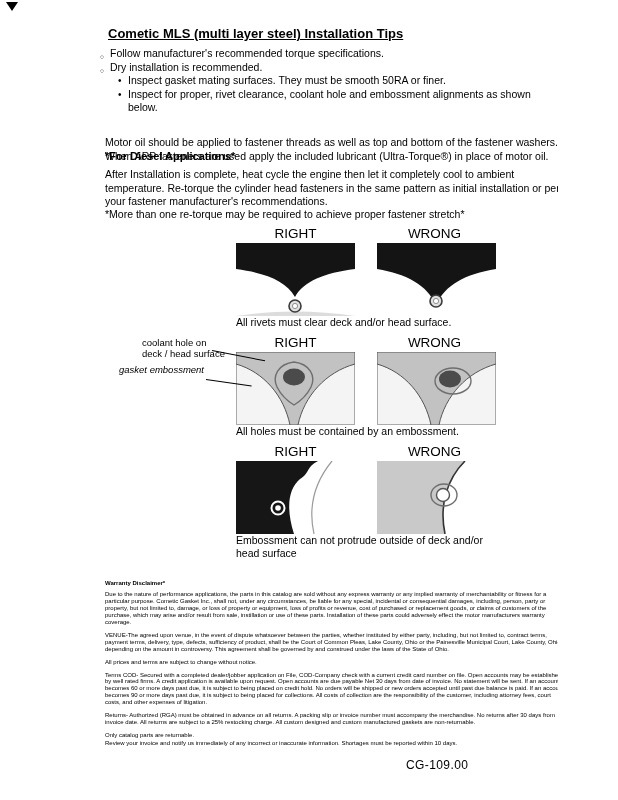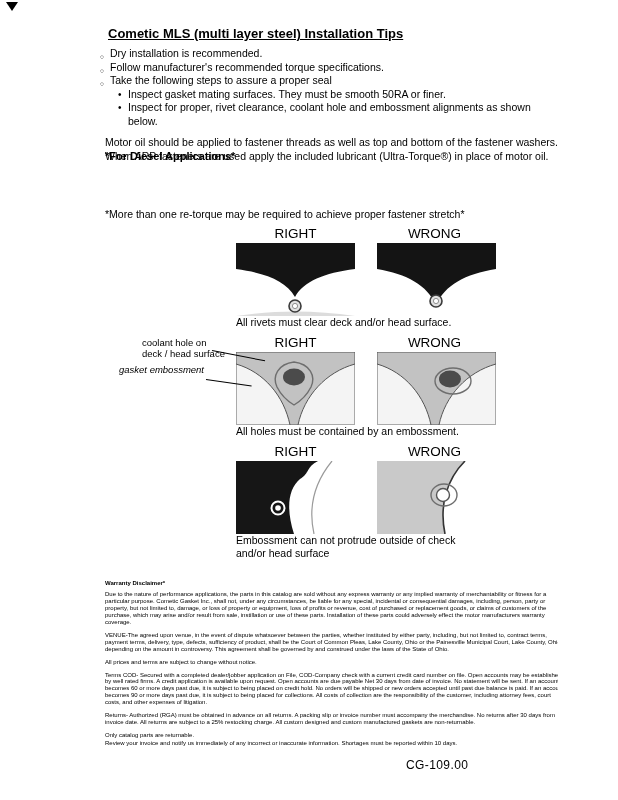--- a/index.html
+++ b/index.html
@@ -50,31 +50,31 @@
 </head>
 <body>
 
 <div class="page">
 
   <div class="corner-mark"></div>
 
   <h1 class="title">Cometic MLS (multi layer steel) Installation Tips</h1>
 
   <ul class="tips">
+    <li class="tip">Follow manufacturer's recommended torque specifications.</li>
     <li class="tip">Dry installation is recommended.</li>
-    <li class="tip">Follow manufacturer's recommended torque specifications.</li>
-    <li class="tip">Take the following steps to assure a proper seal</li>
     <ul class="subtips">
       <li class="subtip">Inspect gasket mating surfaces.  They must be smooth 50RA or finer.</li>
       <li class="subtip">Inspect for proper, rivet clearance, coolant hole and embossment alignments as shown below.</li>
     </ul>
   </ul>
 
   <h2 class="diesel-heading">*For Diesel Applications*</h2>
   <p class="para1">Motor oil should be applied to fastener threads as well as top and bottom of the fastener washers. When ARP fasteners are used apply the included lubricant (Ultra-Torque®) in place of motor oil.</p>
+  <p class="para2">After Installation is complete, heat cycle the engine then let it completely cool to ambient temperature. Re-torque the cylinder head fasteners in the same pattern as initial installation or per your fastener manufacturer's recommendations.</p>
   <p class="note">*More than one re-torque may be required to achieve proper fastener stretch*</p>
 
   <div class="figures">
 
     <div class="fig">
       <div class="fig-heads">
         <span>RIGHT</span>
         <span>WRONG</span>
       </div>
       <div class="fig-images">
@@ -138,21 +138,21 @@
           <circle cx="42" cy="47" r="2.8" fill="#ffffff"></circle>
         </svg>
         <svg width="119" height="73" viewBox="0 0 119 73">
           <rect x="0" y="0" width="119" height="73" fill="#ffffff"></rect>
           <path d="M0,0 L88,0 C70,18 62,44 68,73 L0,73 Z" fill="#c9c9c9"></path>
           <path d="M88,0 C70,18 62,44 68,73" fill="none" stroke="#333333" stroke-width="1.6"></path>
           <circle cx="66" cy="34" r="6.5" fill="#ffffff" stroke="#555555" stroke-width="1.4"></circle>
           <ellipse cx="67" cy="34" rx="13" ry="11" fill="none" stroke="#6e6e6e" stroke-width="1.4"></ellipse>
         </svg>
       </div>
-      <div class="fig-caption fig3-caption">Embossment can not protrude outside of check and/or head surface</div>
+      <div class="fig-caption fig3-caption">Embossment can not protrude outside of deck and/or head surface</div>
     </div>
 
   </div>
 
   <div class="legal">
     <div class="legal-heading">Warranty Disclaimer*</div>
     <p>Due to the nature of performance applications, the parts in this catalog are sold without any express warranty or any implied warranty of merchantability or fitness for a particular purpose.  Cometic Gasket Inc., shall not, under any circumstances, be liable for any special, incidental or consequential damages, including, person, party or property, but not limited to, damage, or loss of property or equipment, loss of profits or revenue, cost of purchased or replacement goods, or claims of customers of the purchase, which may arise and/or result from sale, instillation or use of these parts.  Installation of these parts could adversely effect the motor manufacturers warranty coverage.</p>
     <p>VENUE-The agreed upon venue, in the event of dispute whatsoever between the parties, whether instituted by either party, including, but not limited to, contract terms, payment terms, delivery, type, defects, sufficiency of product, shall be the Court of Common Pleas, Lake County, Ohio or the Painesville Municipal Court, Lake County, Ohio, depending on the amount in controversy.  This agreement shall be governed by and construed under the laws of the State of Ohio.</p>
     <p>All prices and terms are subject to change without notice.</p>
     <p>Terms COD- Secured with a completed dealer/jobber application on File, COD-Company check with a current credit card number on file.  Open accounts may be established by well rated firms.  A credit application is available upon request.  Open accounts are due payable Net 30 days from date of invoice.  No statement will be sent.  If an account becomes 60 or more days past due, it is subject to being placed on credit hold.  No orders will be shipped or new orders accepted until past due balance is paid.  If an account becomes 90 or more days past due, it is subject to being placed for collections.  All costs of collection are the responsibility of the customer, including attorney fees, court costs, and other expenses of litigation.</p>

